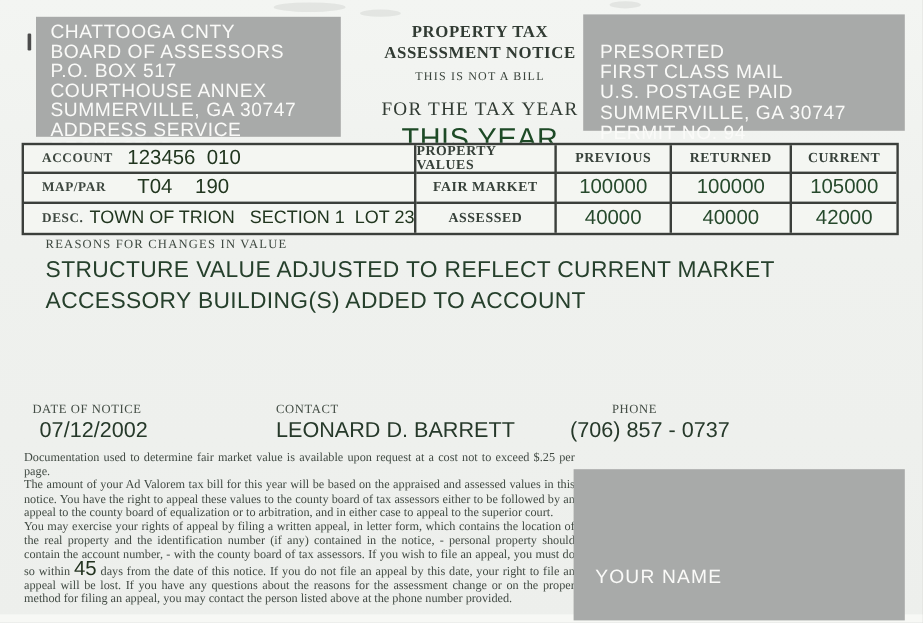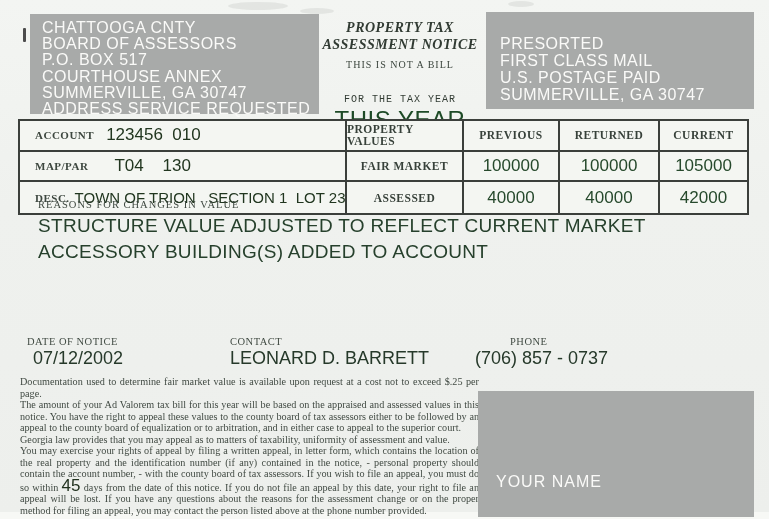--- a/index.html
+++ b/index.html
@@ -12,37 +12,37 @@
   
   .tickmark { position:absolute; left:23px; top:28px; width:3px; height:14px; background:#4c4c4c; border-radius:1px; }
   .smudge { position:absolute; background:#9aa09b; opacity:.18; border-radius:50%; }
   .sm1 { left:228px; top:2px; width:60px; height:8px; }
   .sm2 { left:300px; top:8px; width:34px; height:6px; }
   .sm3 { left:508px; top:1px; width:26px; height:6px; }
   .bottom-strip { position:absolute; left:0; bottom:0; width:769px; height:7px; background:#f7f8f5; }
 
   
   .gray-box { position:absolute; background:#a8aaa9; color:#fafaf8; }
-  .sender { left:30px; top:14px; width:289px; height:100px; padding:6px 0 0 12px; box-sizing:border-box;
+  .sender { left:30px; top:14px; width:254px; height:100px; padding:6px 0 0 12px; box-sizing:border-box;
             font-size:16px; line-height:16.2px; letter-spacing:.5px; }
   .postage { left:486px; top:12px; width:268px; height:97px; padding:23px 0 0 14px; box-sizing:border-box;
              font-size:16px; line-height:17px; letter-spacing:.5px; }
   .recipient { left:478px; top:391px; width:276px; height:126px; padding:11px 0 0 18px; box-sizing:border-box;
                font-size:16px; line-height:32px; letter-spacing:1px; white-space:pre; }
 
   
   .notice-header { position:absolute; left:308px; top:19px; width:184px; text-align:center; }
-  .nh-title { font-family:"Liberation Serif", serif; font-weight:bold; font-size:14px; line-height:17px; letter-spacing:.5px; color:#313b33;font-style:italic; }
+  .nh-title { font-family:"Liberation Serif", serif; font-weight:bold; font-size:14px; line-height:17px; letter-spacing:.5px; color:#313b33; }
   .nh-sub { font-family:"Liberation Serif", serif; font-size:10px; letter-spacing:1px; margin-top:6px; color:#3a443c; }
-  .nh-taxyear { font-family:Liberation Mono, monospace; font-size:10px; letter-spacing:1px; margin-top:24px; color:#323c34; }
+  .nh-taxyear { font-family:Liberation Serif, serif; font-size:16px; letter-spacing:1px; margin-top:13px; color:#323c34; }
   .nh-year { font-size:24px; letter-spacing:.5px; margin-top:1px; color:#1d4a26; }
 
   
   .assess-table {
-    position:absolute; left:18px; top:119px; width:731px; height:96px;
+    position:absolute; left:18px; top:119px; width:731px; height:77px;
     display:grid; grid-template-columns:327px 117px 96px 100px 1fr; grid-template-rows:1fr 1fr 1fr;
     border:2px solid #3b3f3b; background:#f4f6f2; box-sizing:border-box;
   }
   .cell { border-right:2px solid #3b3f3b; border-bottom:2px solid #3b3f3b;
           display:flex; align-items:center; justify-content:center; overflow:hidden; }
   .cell.last-col { border-right:none; }
   .cell.last-row { border-bottom:none; }
   .cell.left-cell { justify-content:flex-start; padding-left:15px; }
   .lbl { font-family:"Liberation Serif", serif; font-weight:bold; font-size:11px; letter-spacing:.5px; color:#3d473f; }
   .head { font-family:"Liberation Serif", serif; font-weight:bold; font-size:11.5px; letter-spacing:.5px; color:#37413a; }
@@ -101,36 +101,37 @@
     <div class="nh-sub">THIS IS NOT A BILL</div>
     <div class="nh-taxyear">FOR THE TAX YEAR</div>
     <div class="nh-year">THIS YEAR</div>
   </div>
 
   <div class="gray-box postage">
     <div>PRESORTED</div>
     <div>FIRST CLASS MAIL</div>
     <div>U.S. POSTAGE PAID</div>
     <div>SUMMERVILLE, GA 30747</div>
+    <div>PERMIT NO. 94</div>
   </div>
 
   <div class="assess-table">
 
     <div class="cell left-cell">
       <span class="lbl">ACCOUNT</span>
       <span class="val val-account">123456  010</span>
     </div>
     <div class="cell head">PROPERTY VALUES</div>
     <div class="cell head">PREVIOUS</div>
     <div class="cell head">RETURNED</div>
     <div class="cell head last-col">CURRENT</div>
 
     <div class="cell left-cell">
       <span class="lbl">MAP/PAR</span>
-      <span class="val val-mappar">T04    130</span>
+      <span class="val val-mappar">T04    190</span>
     </div>
     <div class="cell head">FAIR MARKET</div>
     <div class="cell num">100000</div>
     <div class="cell num">100000</div>
     <div class="cell num last-col">105000</div>
 
     <div class="cell left-cell last-row">
       <span class="lbl">DESC.</span>
       <span class="val val-desc">TOWN OF TRION   SECTION 1  LOT 235</span>
     </div>
@@ -155,21 +156,20 @@
     <div class="info-value">LEONARD D. BARRETT</div>
   </div>
   <div class="info phone-block">
     <div class="info-label">PHONE</div>
     <div class="info-value">(706) 857 - 0737</div>
   </div>
 
   <div class="legal">
     <p>Documentation used to determine fair market value is available upon request at a cost not to exceed $.25 per page.</p>
     <p>The amount of your Ad Valorem tax bill for this year will be based on the appraised and assessed values in this notice. You have the right to appeal these values to the county board of tax assessors either to be followed by an appeal to the county board of equalization or to arbitration, and in either case to appeal to the superior court.</p>
-    <p>Georgia law provides that you may appeal as to matters of taxability, uniformity of assessment and value.</p>
     <p><span>You may exercise your rights of appeal by filing a written appeal, in letter form, which contains the location of the real property and the identification number (if any) contained in the notice, - personal property should contain the account number, - with the county board of tax assessors. If you wish to file an appeal, you must do so within </span><span class="days">45</span><span> days from the date of this notice. If you do not file an appeal by this date, your right to file an appeal will be lost. If you have any questions about the reasons for the assessment change or on the proper method for filing an appeal, you may contact the person listed above at the phone number provided.</span></p>
   </div>
 
   <div class="gray-box recipient">
     <div>YOUR NAME</div>
     
     
   </div>
 
 </div>

